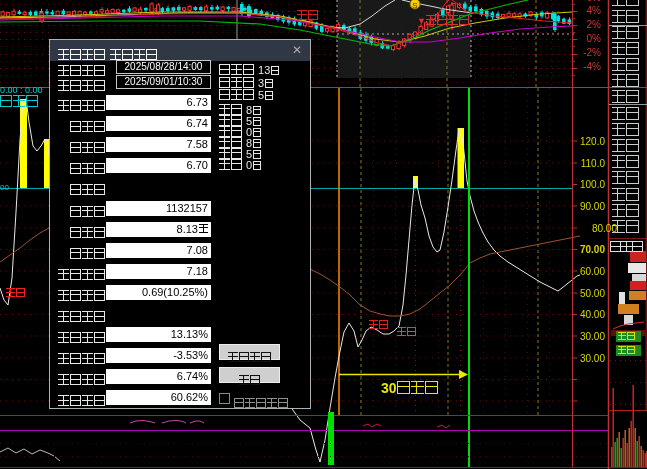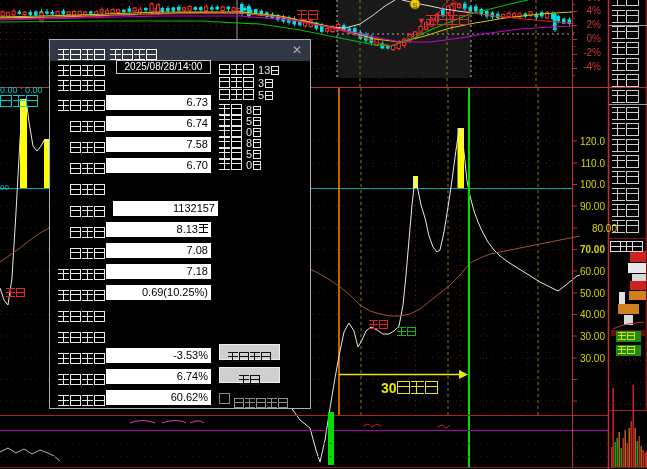--- a/index.html
+++ b/index.html
@@ -433,41 +433,43 @@
 <div style="position:absolute;left:618px;top:332px;color:#dddd00;font-size:8px;line-height:10px;white-space:nowrap;"><span style="color:#dddd00;"><i class="cj cja" style="width:8px;height:8px;margin-right:1px"></i><i class="cj cjb" style="width:8px;height:8px;margin-right:1px"></i></span></div>
 <div style="position:absolute;left:618px;top:346px;color:#dddd00;font-size:8px;line-height:10px;white-space:nowrap;"><span style="color:#dddd00;"><i class="cj cja" style="width:8px;height:8px;margin-right:1px"></i><i class="cj cjb" style="width:8px;height:8px;margin-right:1px"></i></span></div>
 <div style="position:absolute;left:49px;top:39px;width:260px;height:368px;background:#000;border:1px solid #b0b0b0;">
     <div style="position:absolute;left:0;top:0;width:260px;height:21px;background:#313845;">
       <div style="position:absolute;left:8px;top:5px;"><span style="color:#ffffff;font-weight:bold;"><i class="cj cja" style="width:11px;height:11px;margin-right:1px"></i><i class="cj cjb" style="width:11px;height:11px;margin-right:1px"></i><i class="cj cja" style="width:11px;height:11px;margin-right:1px"></i><i class="cj cjb" style="width:11px;height:11px;margin-right:1px"></i></span><span style="display:inline-block;width:4px"></span><span style="color:#ffffff;font-weight:bold;"><i class="cj cja" style="width:11px;height:11px;margin-right:1px"></i><i class="cj cjb" style="width:11px;height:11px;margin-right:1px"></i><i class="cj cja" style="width:11px;height:11px;margin-right:1px"></i><i class="cj cjb" style="width:11px;height:11px;margin-right:1px"></i></span></div>
       <div style="position:absolute;right:8px;top:3px;color:#aaaaaa;font-size:12px;font-family:Liberation Sans">✕</div>
     </div>
     <div style="position:absolute;right:204px;top:21px;white-space:nowrap;"><span style="color:#e8e8e8;"><i class="cj cja" style="width:11px;height:11px;margin-right:1px"></i><i class="cj cjb" style="width:11px;height:11px;margin-right:1px"></i><i class="cj cja" style="width:11px;height:11px;margin-right:1px"></i><i class="cj cjb" style="width:11px;height:11px;margin-right:1px"></i></span></div>
     <div style="position:absolute;left:66px;top:20px;width:93px;height:12px;background:#000;border:1px solid #c8c8c8;color:#fff;font-size:10px;line-height:12px;text-align:center;">2025/08/28/14:00</div>
     <div style="position:absolute;right:204px;top:36px;white-space:nowrap;"><span style="color:#e8e8e8;"><i class="cj cja" style="width:11px;height:11px;margin-right:1px"></i><i class="cj cjb" style="width:11px;height:11px;margin-right:1px"></i><i class="cj cja" style="width:11px;height:11px;margin-right:1px"></i><i class="cj cjb" style="width:11px;height:11px;margin-right:1px"></i></span></div>
+    <div style="position:absolute;left:66px;top:35px;width:93px;height:12px;background:#000;border:1px solid #c8c8c8;color:#fff;font-size:10px;line-height:12px;text-align:center;">2025/09/01/10:30</div>
     <div style="position:absolute;right:204px;top:56.0px;white-space:nowrap;"><span style="color:#e8e8e8;"><i class="cj cja" style="width:11px;height:11px;margin-right:1px"></i><i class="cj cjb" style="width:11px;height:11px;margin-right:1px"></i><i class="cj cja" style="width:11px;height:11px;margin-right:1px"></i><i class="cj cjb" style="width:11px;height:11px;margin-right:1px"></i></span></div>
     <div style="position:absolute;left:56px;top:55.0px;width:102px;height:15px;background:#fff;color:#000;font-size:11px;line-height:15px;text-align:right;padding-right:3px;">6.73</div>
     <div style="position:absolute;right:204px;top:77.1px;white-space:nowrap;"><span style="color:#e8e8e8;"><i class="cj cjb" style="width:11px;height:11px;margin-right:1px"></i><i class="cj cja" style="width:11px;height:11px;margin-right:1px"></i><i class="cj cjb" style="width:11px;height:11px;margin-right:1px"></i></span></div>
     <div style="position:absolute;left:56px;top:76.1px;width:102px;height:15px;background:#fff;color:#000;font-size:11px;line-height:15px;text-align:right;padding-right:3px;">6.74</div>
     <div style="position:absolute;right:204px;top:98.19999999999999px;white-space:nowrap;"><span style="color:#e8e8e8;"><i class="cj cjb" style="width:11px;height:11px;margin-right:1px"></i><i class="cj cja" style="width:11px;height:11px;margin-right:1px"></i><i class="cj cjb" style="width:11px;height:11px;margin-right:1px"></i></span></div>
     <div style="position:absolute;left:56px;top:97.19999999999999px;width:102px;height:15px;background:#fff;color:#000;font-size:11px;line-height:15px;text-align:right;padding-right:3px;">7.58</div>
     <div style="position:absolute;right:204px;top:119.30000000000001px;white-space:nowrap;"><span style="color:#e8e8e8;"><i class="cj cjb" style="width:11px;height:11px;margin-right:1px"></i><i class="cj cja" style="width:11px;height:11px;margin-right:1px"></i><i class="cj cjb" style="width:11px;height:11px;margin-right:1px"></i></span></div>
     <div style="position:absolute;left:56px;top:118.30000000000001px;width:102px;height:15px;background:#fff;color:#000;font-size:11px;line-height:15px;text-align:right;padding-right:3px;">6.70</div>
     <div style="position:absolute;right:204px;top:140.4px;white-space:nowrap;"><span style="color:#e8e8e8;"><i class="cj cjb" style="width:11px;height:11px;margin-right:1px"></i><i class="cj cja" style="width:11px;height:11px;margin-right:1px"></i><i class="cj cjb" style="width:11px;height:11px;margin-right:1px"></i></span></div>
     <div style="position:absolute;right:204px;top:161.5px;white-space:nowrap;"><span style="color:#e8e8e8;"><i class="cj cjb" style="width:11px;height:11px;margin-right:1px"></i><i class="cj cja" style="width:11px;height:11px;margin-right:1px"></i><i class="cj cjb" style="width:11px;height:11px;margin-right:1px"></i></span></div>
-    <div style="position:absolute;left:56px;top:160.5px;width:102px;height:15px;background:#fff;color:#000;font-size:11px;line-height:15px;text-align:right;padding-right:3px;margin-left:7px;">1132157</div>
+    <div style="position:absolute;left:56px;top:160.5px;width:102px;height:15px;background:#fff;color:#000;font-size:11px;line-height:15px;text-align:right;padding-right:3px;">1132157</div>
     <div style="position:absolute;right:204px;top:182.60000000000002px;white-space:nowrap;"><span style="color:#e8e8e8;"><i class="cj cjb" style="width:11px;height:11px;margin-right:1px"></i><i class="cj cja" style="width:11px;height:11px;margin-right:1px"></i><i class="cj cjb" style="width:11px;height:11px;margin-right:1px"></i></span></div>
     <div style="position:absolute;left:56px;top:181.60000000000002px;width:102px;height:15px;background:#fff;color:#000;font-size:11px;line-height:15px;text-align:right;padding-right:3px;">8.13<i class="cj cja" style="width:9px;height:9px;margin-left:1px;color:#000;vertical-align:0;display:inline-block"></i></div>
     <div style="position:absolute;right:204px;top:203.70000000000002px;white-space:nowrap;"><span style="color:#e8e8e8;"><i class="cj cjb" style="width:11px;height:11px;margin-right:1px"></i><i class="cj cja" style="width:11px;height:11px;margin-right:1px"></i><i class="cj cjb" style="width:11px;height:11px;margin-right:1px"></i></span></div>
     <div style="position:absolute;left:56px;top:202.70000000000002px;width:102px;height:15px;background:#fff;color:#000;font-size:11px;line-height:15px;text-align:right;padding-right:3px;">7.08</div>
     <div style="position:absolute;right:204px;top:224.8px;white-space:nowrap;"><span style="color:#e8e8e8;"><i class="cj cja" style="width:11px;height:11px;margin-right:1px"></i><i class="cj cjb" style="width:11px;height:11px;margin-right:1px"></i><i class="cj cja" style="width:11px;height:11px;margin-right:1px"></i><i class="cj cjb" style="width:11px;height:11px;margin-right:1px"></i></span></div>
     <div style="position:absolute;left:56px;top:223.8px;width:102px;height:15px;background:#fff;color:#000;font-size:11px;line-height:15px;text-align:right;padding-right:3px;">7.18</div>
     <div style="position:absolute;right:204px;top:245.89999999999998px;white-space:nowrap;"><span style="color:#e8e8e8;"><i class="cj cja" style="width:11px;height:11px;margin-right:1px"></i><i class="cj cjb" style="width:11px;height:11px;margin-right:1px"></i><i class="cj cja" style="width:11px;height:11px;margin-right:1px"></i><i class="cj cjb" style="width:11px;height:11px;margin-right:1px"></i></span></div>
     <div style="position:absolute;left:56px;top:244.89999999999998px;width:102px;height:15px;background:#fff;color:#000;font-size:11px;line-height:15px;text-align:right;padding-right:3px;">0.69(10.25%)</div>
     <div style="position:absolute;right:204px;top:267.0px;white-space:nowrap;"><span style="color:#e8e8e8;"><i class="cj cja" style="width:11px;height:11px;margin-right:1px"></i><i class="cj cjb" style="width:11px;height:11px;margin-right:1px"></i><i class="cj cja" style="width:11px;height:11px;margin-right:1px"></i><i class="cj cjb" style="width:11px;height:11px;margin-right:1px"></i></span></div>
     <div style="position:absolute;right:204px;top:288.1px;white-space:nowrap;"><span style="color:#e8e8e8;"><i class="cj cja" style="width:11px;height:11px;margin-right:1px"></i><i class="cj cjb" style="width:11px;height:11px;margin-right:1px"></i><i class="cj cja" style="width:11px;height:11px;margin-right:1px"></i><i class="cj cjb" style="width:11px;height:11px;margin-right:1px"></i></span></div>
+    <div style="position:absolute;left:56px;top:287.1px;width:102px;height:15px;background:#fff;color:#000;font-size:11px;line-height:15px;text-align:right;padding-right:3px;">13.13%</div>
     <div style="position:absolute;right:204px;top:309.20000000000005px;white-space:nowrap;"><span style="color:#e8e8e8;"><i class="cj cja" style="width:11px;height:11px;margin-right:1px"></i><i class="cj cjb" style="width:11px;height:11px;margin-right:1px"></i><i class="cj cja" style="width:11px;height:11px;margin-right:1px"></i><i class="cj cjb" style="width:11px;height:11px;margin-right:1px"></i></span></div>
     <div style="position:absolute;left:56px;top:308.20000000000005px;width:102px;height:15px;background:#fff;color:#000;font-size:11px;line-height:15px;text-align:right;padding-right:3px;">-3.53%</div>
     <div style="position:absolute;right:204px;top:330.3px;white-space:nowrap;"><span style="color:#e8e8e8;"><i class="cj cja" style="width:11px;height:11px;margin-right:1px"></i><i class="cj cjb" style="width:11px;height:11px;margin-right:1px"></i><i class="cj cja" style="width:11px;height:11px;margin-right:1px"></i><i class="cj cjb" style="width:11px;height:11px;margin-right:1px"></i></span></div>
     <div style="position:absolute;left:56px;top:329.3px;width:102px;height:15px;background:#fff;color:#000;font-size:11px;line-height:15px;text-align:right;padding-right:3px;">6.74%</div>
     <div style="position:absolute;right:204px;top:351.40000000000003px;white-space:nowrap;"><span style="color:#e8e8e8;"><i class="cj cja" style="width:11px;height:11px;margin-right:1px"></i><i class="cj cjb" style="width:11px;height:11px;margin-right:1px"></i><i class="cj cja" style="width:11px;height:11px;margin-right:1px"></i><i class="cj cjb" style="width:11px;height:11px;margin-right:1px"></i></span></div>
     <div style="position:absolute;left:56px;top:350.40000000000003px;width:102px;height:15px;background:#fff;color:#000;font-size:11px;line-height:15px;text-align:right;padding-right:3px;">60.62%</div>
     <div style="position:absolute;left:169px;top:20px;white-space:nowrap;"><span style="color:#e8e8e8;"><i class="cj cjb" style="width:11px;height:11px;margin-right:1px"></i><i class="cj cja" style="width:11px;height:11px;margin-right:1px"></i><i class="cj cjb" style="width:11px;height:11px;margin-right:1px"></i></span><span style="color:#e8e8e8;font-size:11px;"> 13</span><i class="cj cjb" style="width:8px;height:9px;margin-left:1px;color:#e8e8e8;display:inline-block;vertical-align:-1px"></i></div>
     <div style="position:absolute;left:169px;top:32.5px;white-space:nowrap;"><span style="color:#e8e8e8;"><i class="cj cjb" style="width:11px;height:11px;margin-right:1px"></i><i class="cj cja" style="width:11px;height:11px;margin-right:1px"></i><i class="cj cjb" style="width:11px;height:11px;margin-right:1px"></i></span><span style="color:#e8e8e8;font-size:11px;"> 3</span><i class="cj cjb" style="width:8px;height:9px;margin-left:1px;color:#e8e8e8;display:inline-block;vertical-align:-1px"></i></div>
     <div style="position:absolute;left:169px;top:45px;white-space:nowrap;"><span style="color:#e8e8e8;"><i class="cj cjb" style="width:11px;height:11px;margin-right:1px"></i><i class="cj cja" style="width:11px;height:11px;margin-right:1px"></i><i class="cj cjb" style="width:11px;height:11px;margin-right:1px"></i></span><span style="color:#e8e8e8;font-size:11px;"> 5</span><i class="cj cjb" style="width:8px;height:9px;margin-left:1px;color:#e8e8e8;display:inline-block;vertical-align:-1px"></i></div>
     <div style="position:absolute;left:169px;top:59.5px;white-space:nowrap;"><span style="color:#e8e8e8;"><i class="cj cja" style="width:11px;height:11px;margin-right:1px"></i><i class="cj cjb" style="width:11px;height:11px;margin-right:1px"></i></span><span style="color:#e8e8e8;font-size:11px;"> 8</span><i class="cj cjb" style="width:8px;height:9px;margin-left:1px;color:#e8e8e8;display:inline-block;vertical-align:-1px"></i></div>

